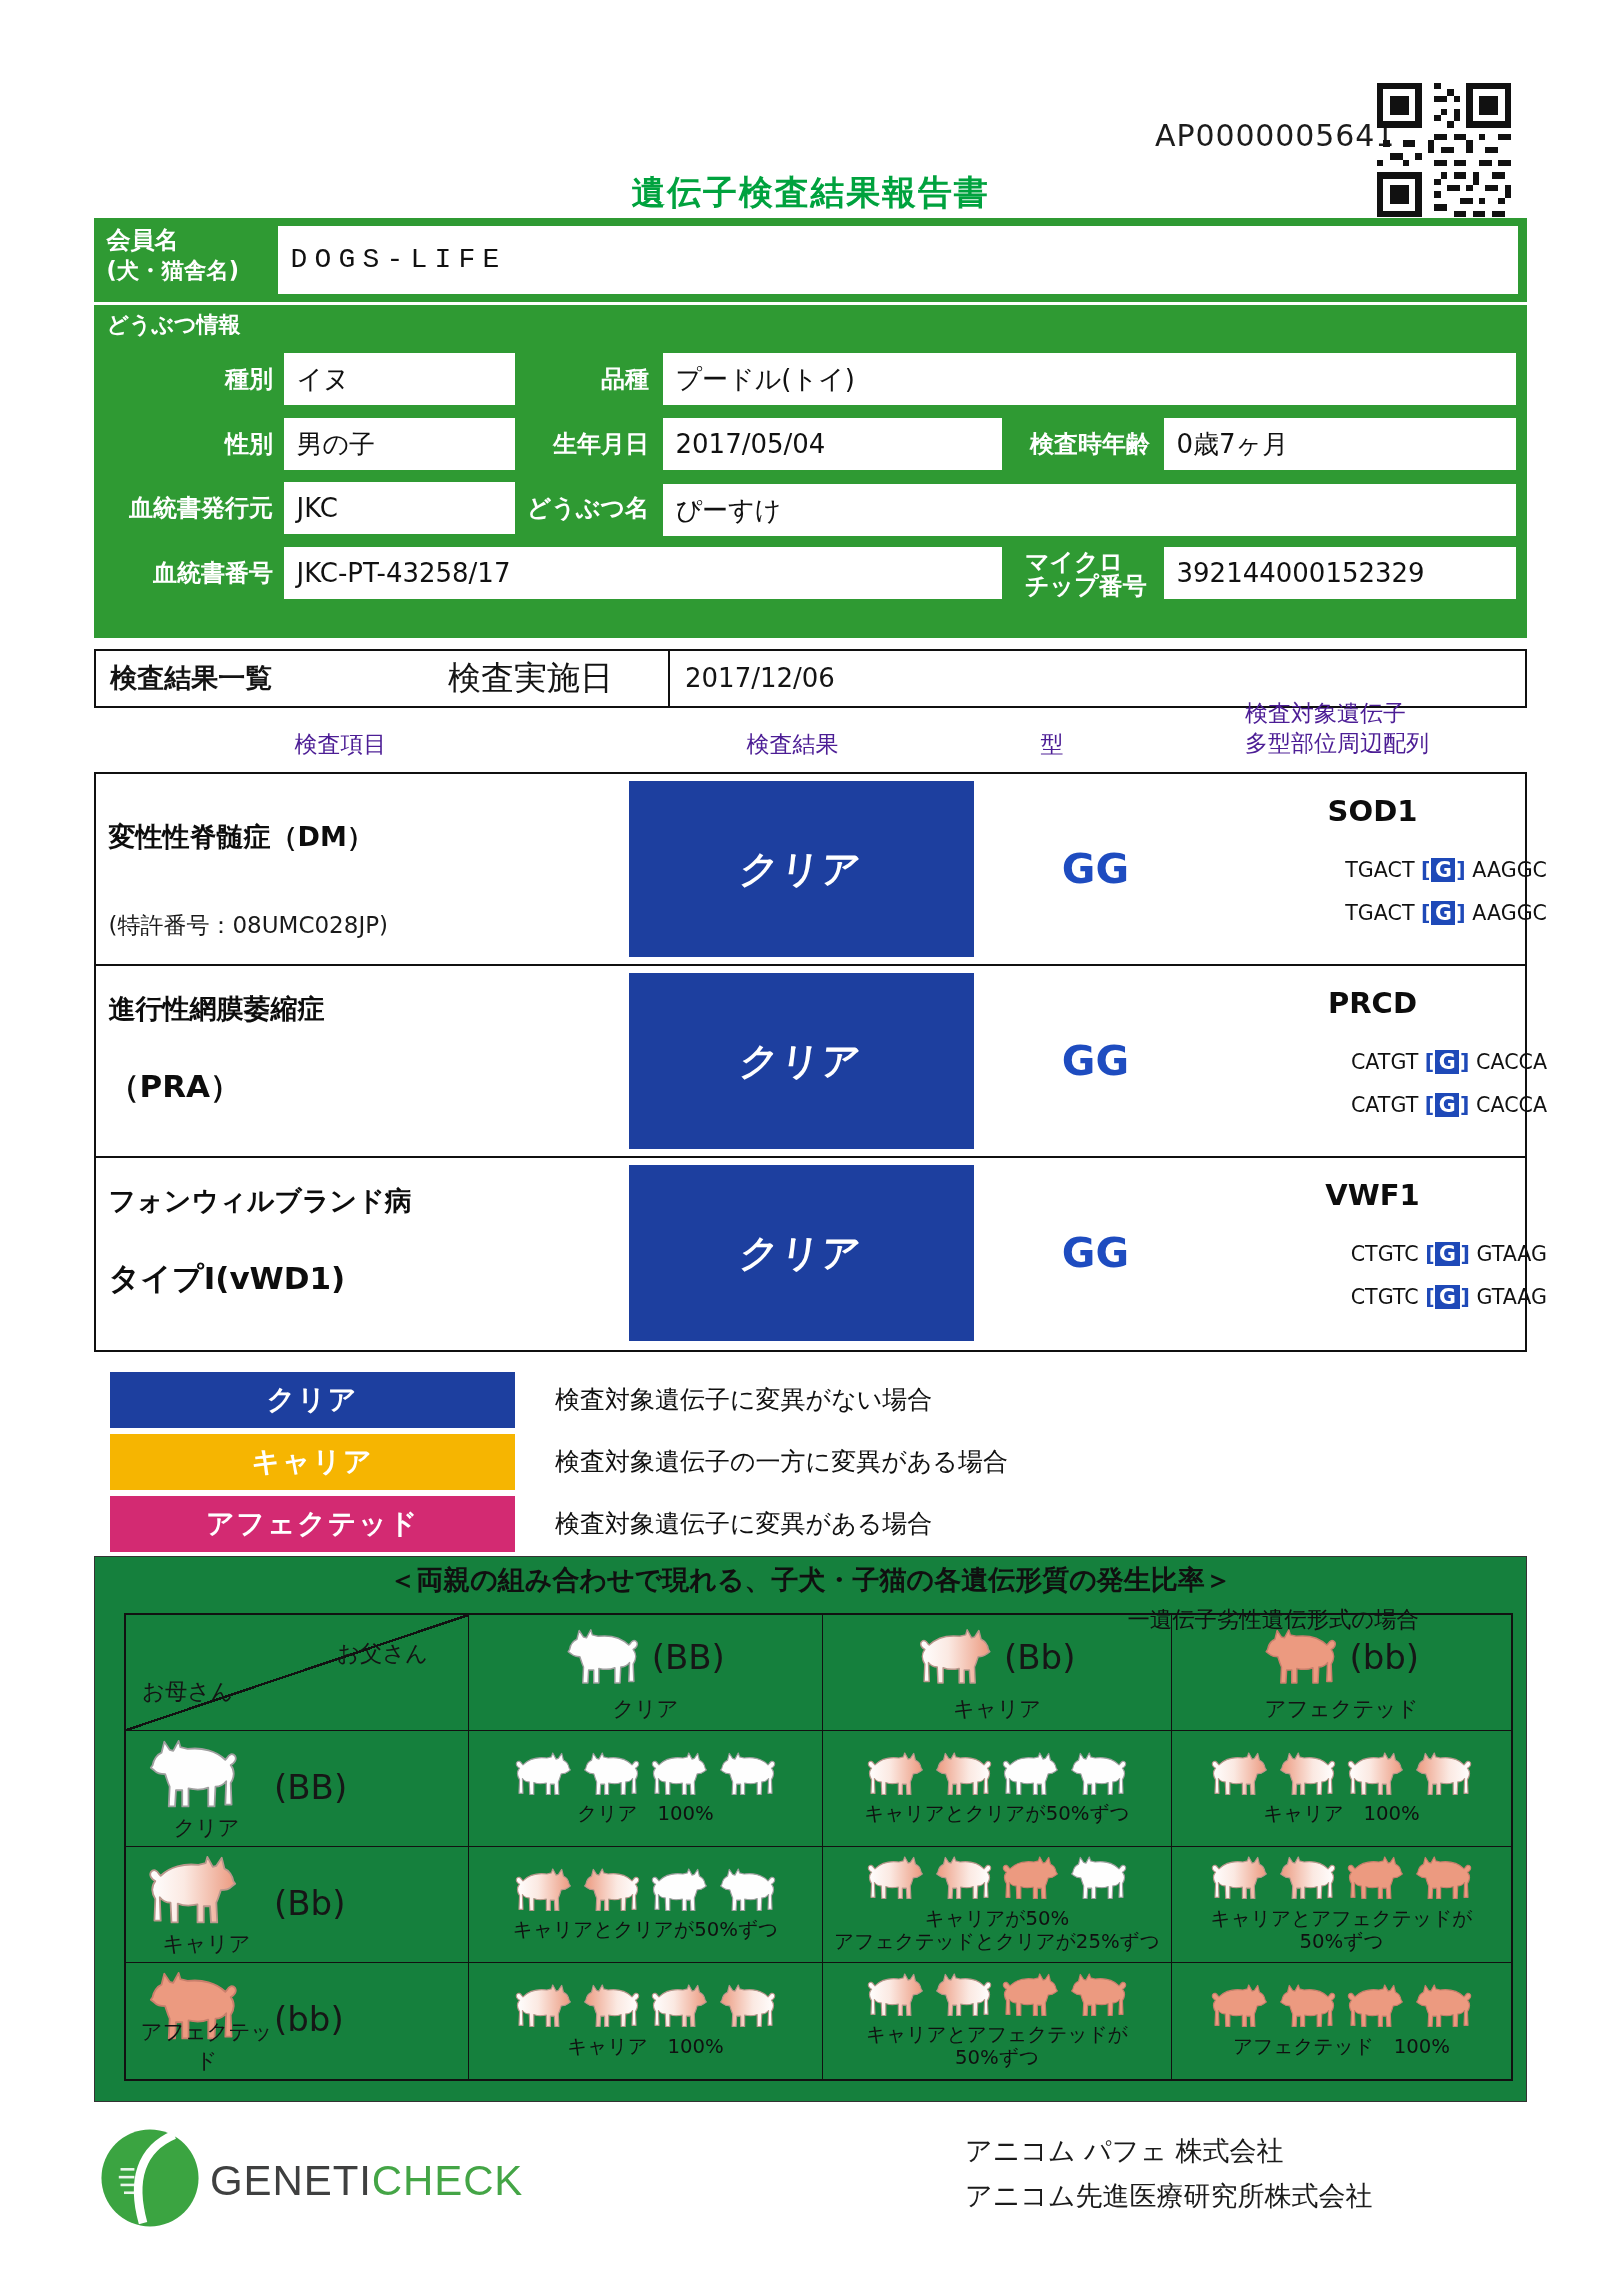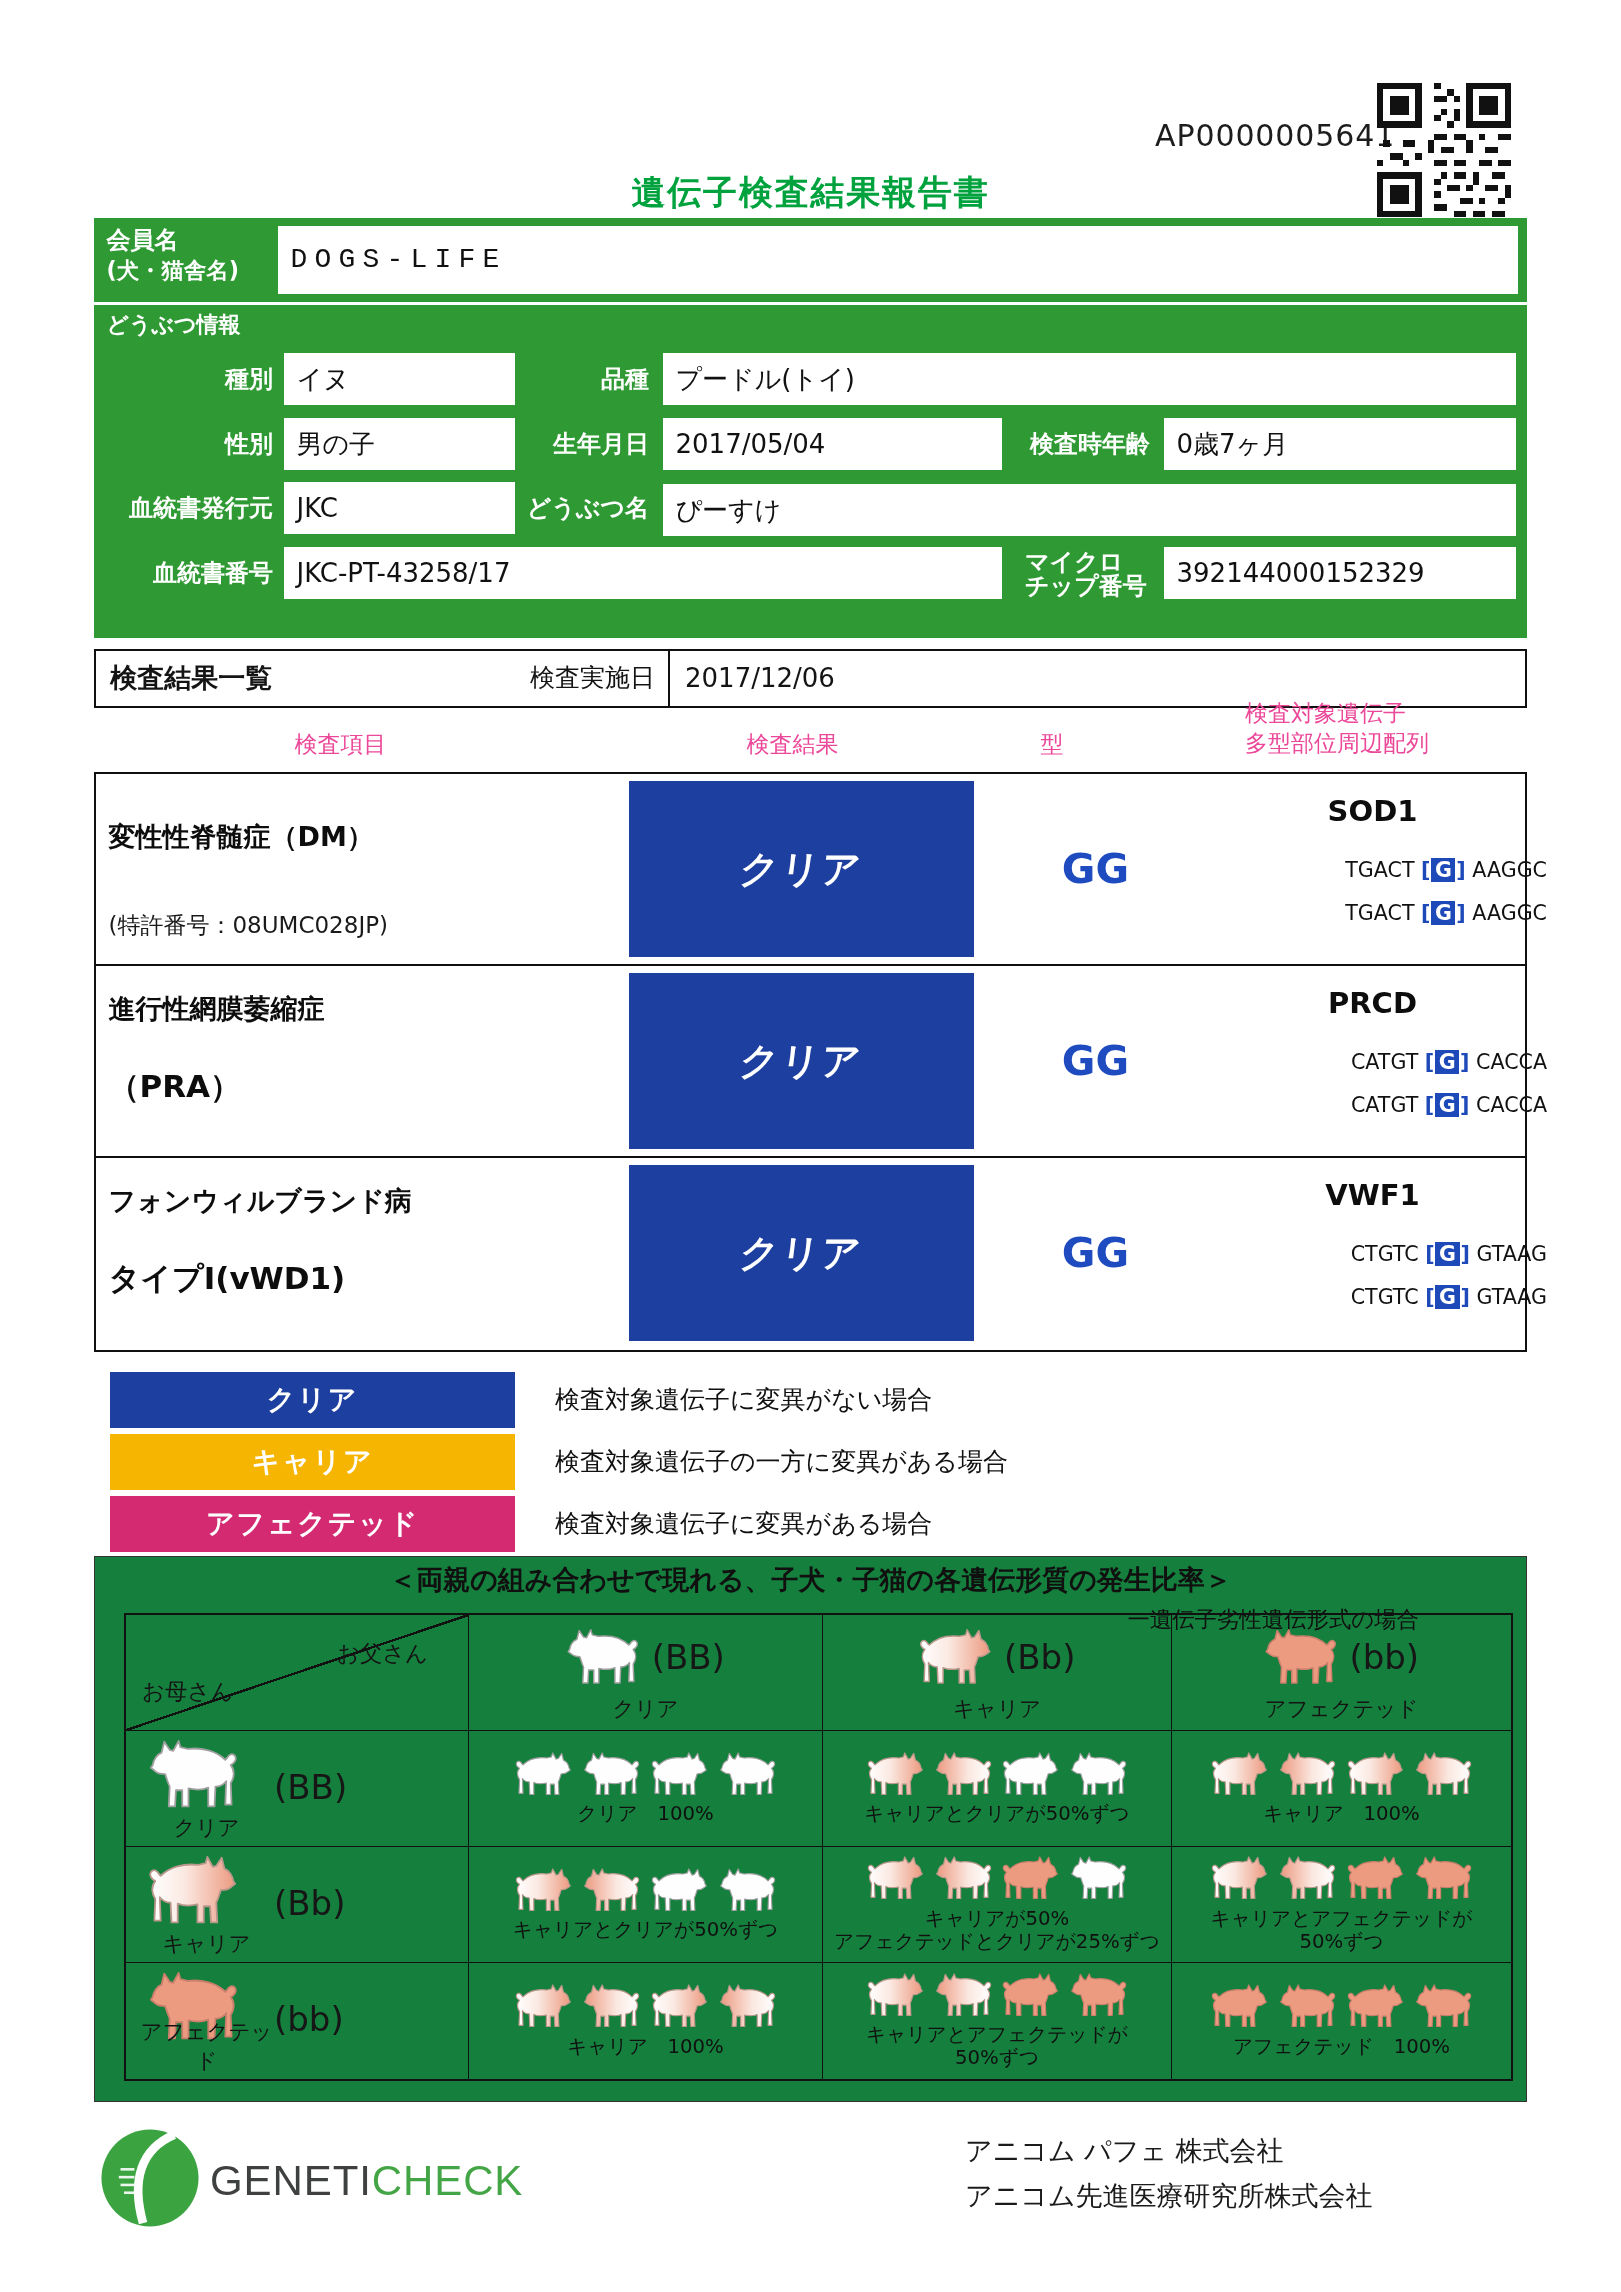--- a/index.html
+++ b/index.html
@@ -21,26 +21,26 @@
   .field{background:#fff;color:#111;font-size:26px;box-sizing:border-box;padding-left:12.5px;overflow:hidden;white-space:nowrap;}
   .mem-input{position:absolute;left:184px;top:8px;width:1240px;height:68px;line-height:68px;font-size:28px;letter-spacing:7.2px;font-family:"Liberation Mono","DejaVu Sans Mono",monospace;}
   .sec-title{position:absolute;left:12.5px;top:5.4px;color:#fff;font-weight:bold;font-size:22px;}
   .flabel{position:absolute;color:#fff;font-weight:600;font-size:24px;line-height:52px;text-align:right;}
   .flabel.two{line-height:24px;padding-top:2.7px;text-align:left;}
   .finput{position:absolute;height:52px;line-height:52px;}
 
   
   .bar{left:94px;top:649px;width:1433px;height:59px;background:#fff;border:2.7px solid #101010;box-sizing:border-box;}
   .bar-title{position:absolute;left:14.3px;top:0;line-height:54px;font-size:27px;font-weight:bold;}
-  .bar-datelabel{position:absolute;left:340px;width:219px;top:0;line-height:54px;font-size:25px;text-align:right;}
+  .bar-datelabel{position:absolute;left:352px;width:219px;top:0;line-height:54px;font-size:33px;text-align:left;}
   .bar-divider{position:absolute;left:572px;top:0;bottom:0;border-left:2.7px solid #101010;}
   .bar-date{position:absolute;left:589px;top:0;line-height:54px;font-size:26px;}
 
   
-  .colhead{font-size:23px;color:#ec4899;}
+  .colhead{font-size:23px;color:#4c1d95;}
   .ch-item{left:184px;top:729px;width:313px;text-align:center;}
   .ch-result{left:636px;top:729px;width:313px;text-align:center;}
   .ch-type{left:985px;top:729px;width:134px;text-align:center;}
   .ch-gene{left:1245px;top:699px;line-height:29.6px;}
 
   
   .rtable{left:94px;top:772px;width:1433px;height:580px;border:2.7px solid #101010;box-sizing:border-box;background:#fff;}
   .trow{position:relative;height:190px;}
   .trow + .trow{border-top:2.7px solid #101010;}
   .tname1{position:absolute;left:12.5px;top:25px;font-size:27px;font-weight:bold;color:#0d0d0d;}

